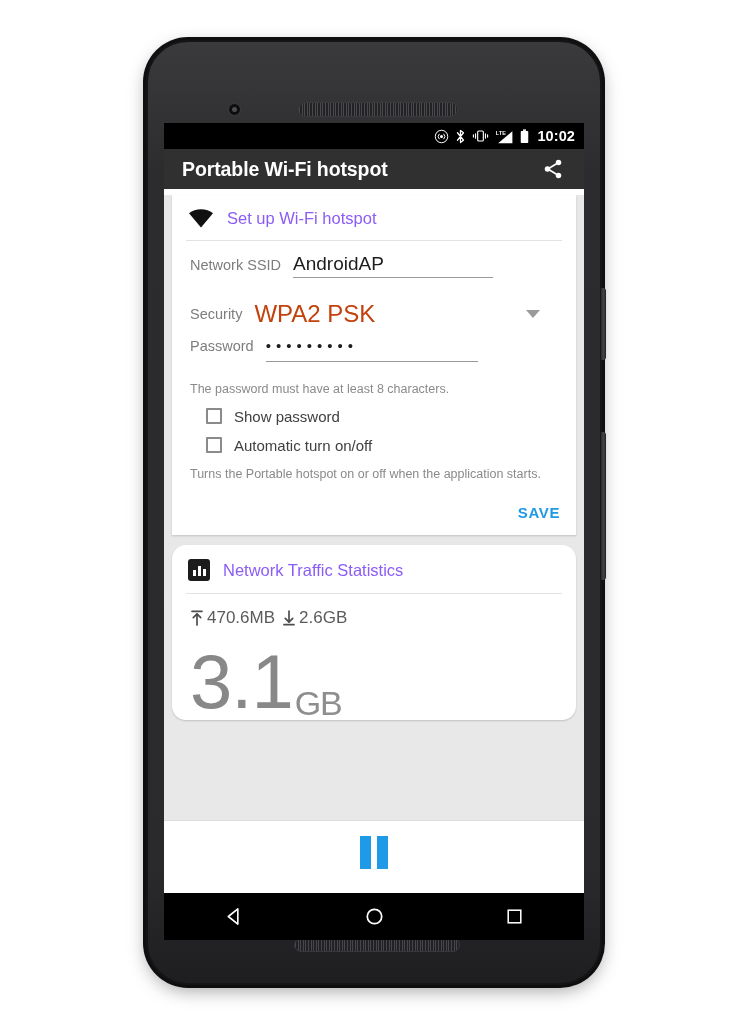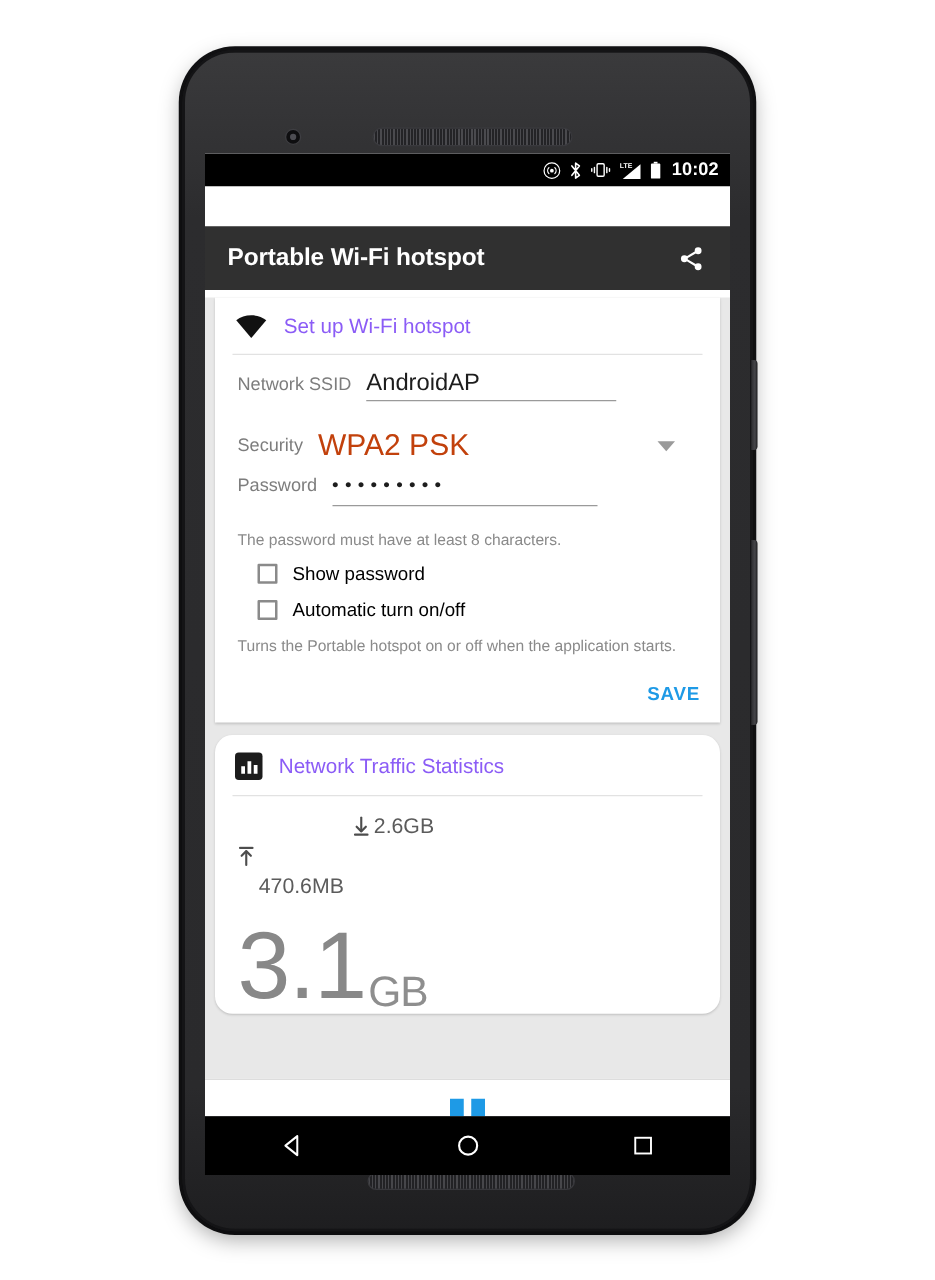--- a/index.html
+++ b/index.html
@@ -123,27 +123,26 @@
   #status-time {
     color: #ffffff;
     font-size: 14.5px;
     font-weight: bold;
     letter-spacing: 0.1px;
     margin-left: 2px;
   }
 
   
   #app-bar {
-    height: 51px;
+    height: 40px;
     background: #303030;
     display: flex;
     align-items: center;
     justify-content: space-between;
     padding: 0 16px 0 18px;
-    margin-top: 32px;
   }
   #app-bar-title {
     color: #ffffff;
     font-size: 19.5px;
     font-weight: bold;
     letter-spacing: -0.1px;
   }
   #share-button {
     width: 30px; height: 30px;
     display: flex; align-items: center; justify-content: center;
@@ -265,21 +264,21 @@
   }
   .checkbox-box {
     width: 16px; height: 16px;
     border: 2px solid #8a8a8a;
     border-radius: 1px;
     box-sizing: border-box;
     flex-shrink: 0;
   }
   .checkbox-label {
     font-size: 15px;
-    color: #000000;
+    color: #404040;
   }
 
   #save-row {
     display: flex;
     justify-content: flex-end;
     padding: 18px 16px 6px 16px;
   }
   #save-button {
     color: #1e9ae6;
     font-size: 15px;
@@ -294,21 +293,21 @@
     display: flex;
     align-items: flex-start;
     gap: 7px;
     flex-wrap: wrap;
     max-width: 175px;
     font-size: 17px;
     color: #5b5b5b;
   }
   .traffic-item { display: flex; align-items: center; gap: 3px; }
   .traffic-value { font-size: 17px; color: #5b5b5b; }
-  #upload-value { max-width: 85px; word-break: break-all; line-height: 1.15; margin-top: 48px; }
+  #upload-value { max-width: 85px; word-break: break-all; line-height: 1.15; }
 
   #total-usage {
     font-size: 76px;
     color: #888888;
     font-weight: 300;
     letter-spacing: -1px;
     line-height: 1;
     margin-top: 16px;
     white-space: nowrap;
     display: flex;

